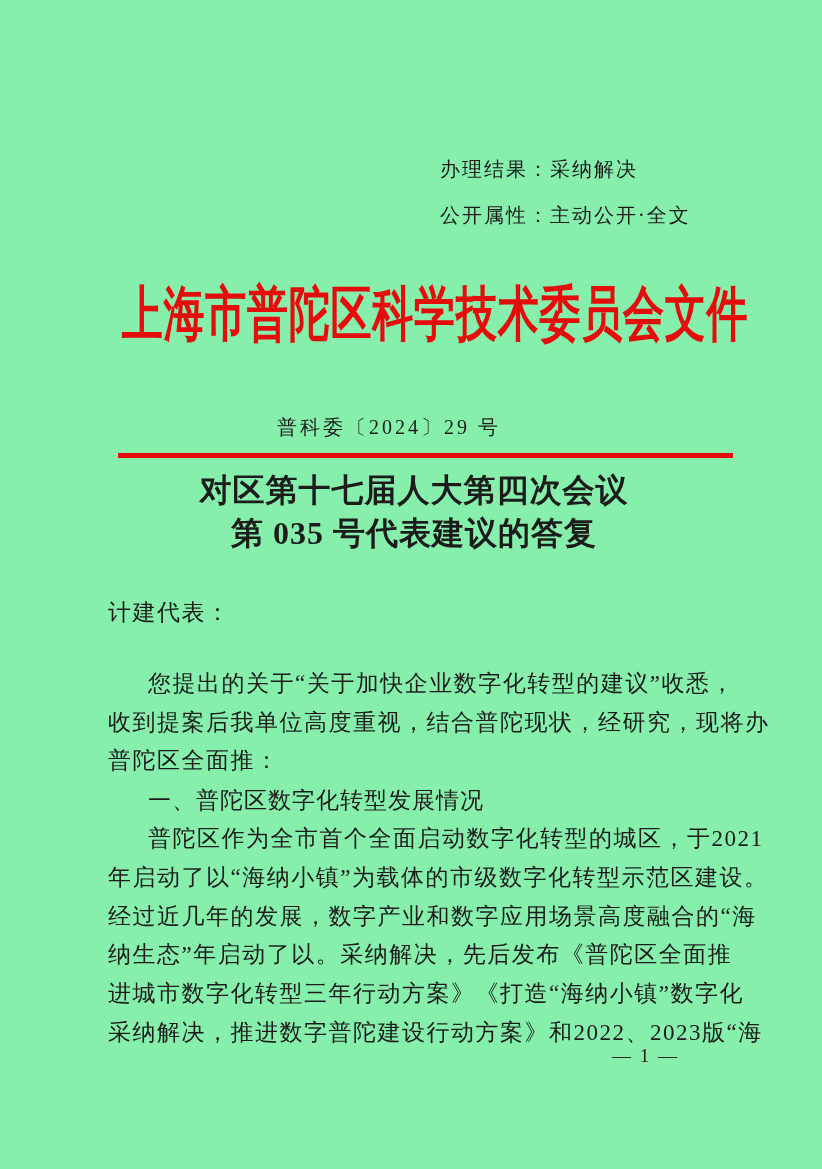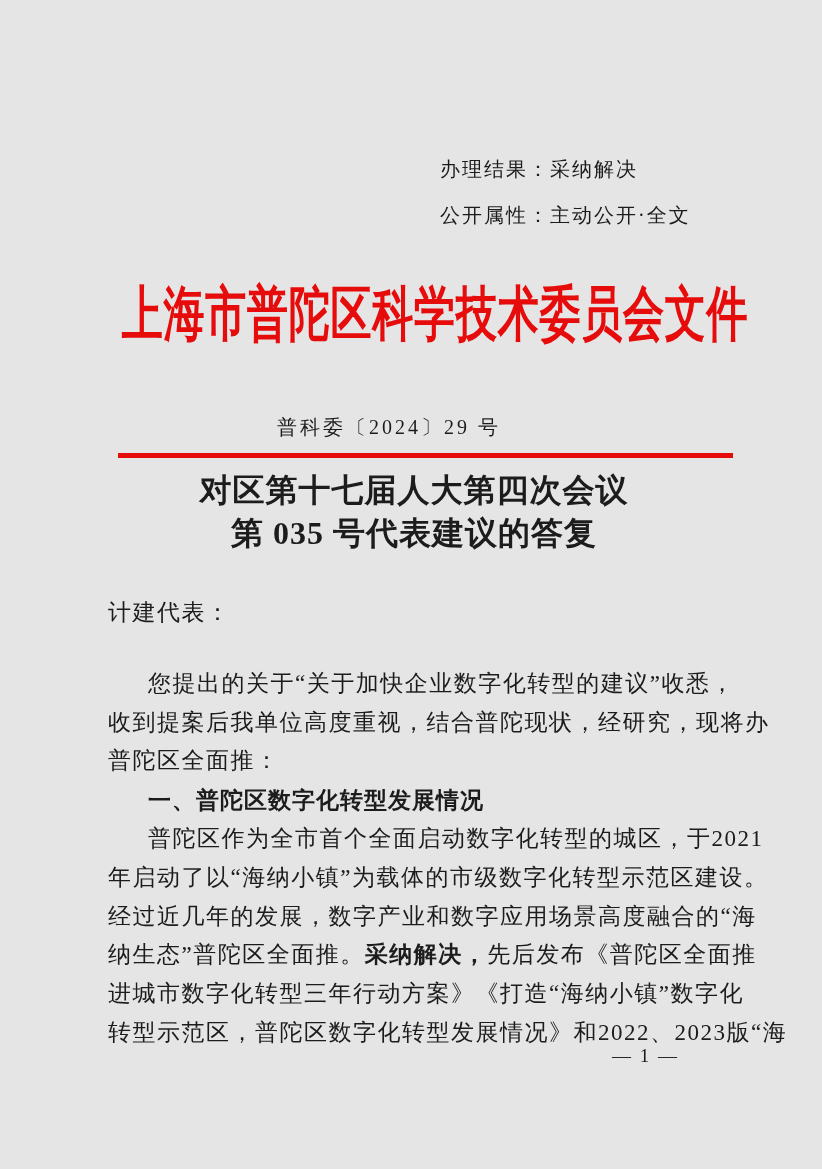--- a/index.html
+++ b/index.html
@@ -4,21 +4,21 @@
 <style>
   * { margin: 0; padding: 0; box-sizing: border-box; }
   html, body { background: #ffffff; }
   body {
     width: 822px; height: 1169px;
     position: relative;
     font-family: "Liberation Serif", "DejaVu Serif", serif;
     color: #1c1c1c;
     overflow: hidden;
   }
-  .page { position: absolute; inset: 0; background: #e5e5e5; }
+  .page { position: absolute; inset: 0; background: #86efac; }
 
   
   .meta {
     position: absolute; left: 440px; top: 146px;
     font-size: 20px; line-height: 46px;
     letter-spacing: 2px; white-space: nowrap;
   }
 
   
   .masthead {
@@ -54,21 +54,21 @@
     letter-spacing: 1px; white-space: nowrap;
   }
 
   
   .body-text {
     position: absolute; left: 108px; top: 594px; width: 622px;
     font-size: 23px; line-height: 38.8px;
     letter-spacing: 1.5px; white-space: nowrap;
   }
   .bline { height: 38.8px; }
-  .bline .seg-bold { font-weight: bold; text-align: center; }
+  .bline .seg-bold { font-weight: normal; text-align: center; }
   .bline.heading {
     font-family: "Liberation Sans", "DejaVu Sans", sans-serif;
     font-weight: bold; letter-spacing: 1px;
   }
 
   
   .footer {
     position: absolute; left: 588px; top: 1045px; width: 115px;
     text-align: center; font-size: 19px; letter-spacing: 2px;
     white-space: nowrap;
@@ -99,20 +99,20 @@
 
   <div class="body-text">
       <div class="bline"><span class="seg">计建代表：</span></div>
       <div class="bline" style="padding-left: 40px; margin-top: 32px;"><span class="seg">您提出的关于“关于加快企业数字化转型的建议”收悉，</span></div>
       <div class="bline"><span class="seg">收到提案后我单位高度重视，结合普陀现状，经研究，现将办</span></div>
       <div class="bline"><span class="seg">普陀区全面推：</span></div>
       <div class="bline heading" style="padding-left: 40px;"><span class="seg-bold">一、普陀区数字化转型发展情况</span></div>
       <div class="bline" style="padding-left: 40px;"><span class="seg">普陀区作为全市首个全面启动数字化转型的城区，于2021</span></div>
       <div class="bline"><span class="seg">年启动了以“海纳小镇”为载体的市级数字化转型示范区建设。</span></div>
       <div class="bline"><span class="seg">经过近几年的发展，数字产业和数字应用场景高度融合的“海</span></div>
-      <div class="bline"><span class="seg">纳生态”普陀区全面推。</span><span class="seg-bold">采纳解决，</span><span class="seg">先后发布《普陀区全面推</span></div>
+      <div class="bline"><span class="seg">纳生态”年启动了以。</span><span class="seg-bold">采纳解决，</span><span class="seg">先后发布《普陀区全面推</span></div>
       <div class="bline"><span class="seg">进城市数字化转型三年行动方案》《打造“海纳小镇”数字化</span></div>
-      <div class="bline"><span class="seg">转型示范区，普陀区数字化转型发展情况》和2022、2023版“海</span></div>
+      <div class="bline"><span class="seg">采纳解决，推进数字普陀建设行动方案》和2022、2023版“海</span></div>
     </div>
 
   <div class="footer">— 1 —</div>
 
 </div>
 
 </body></html>

